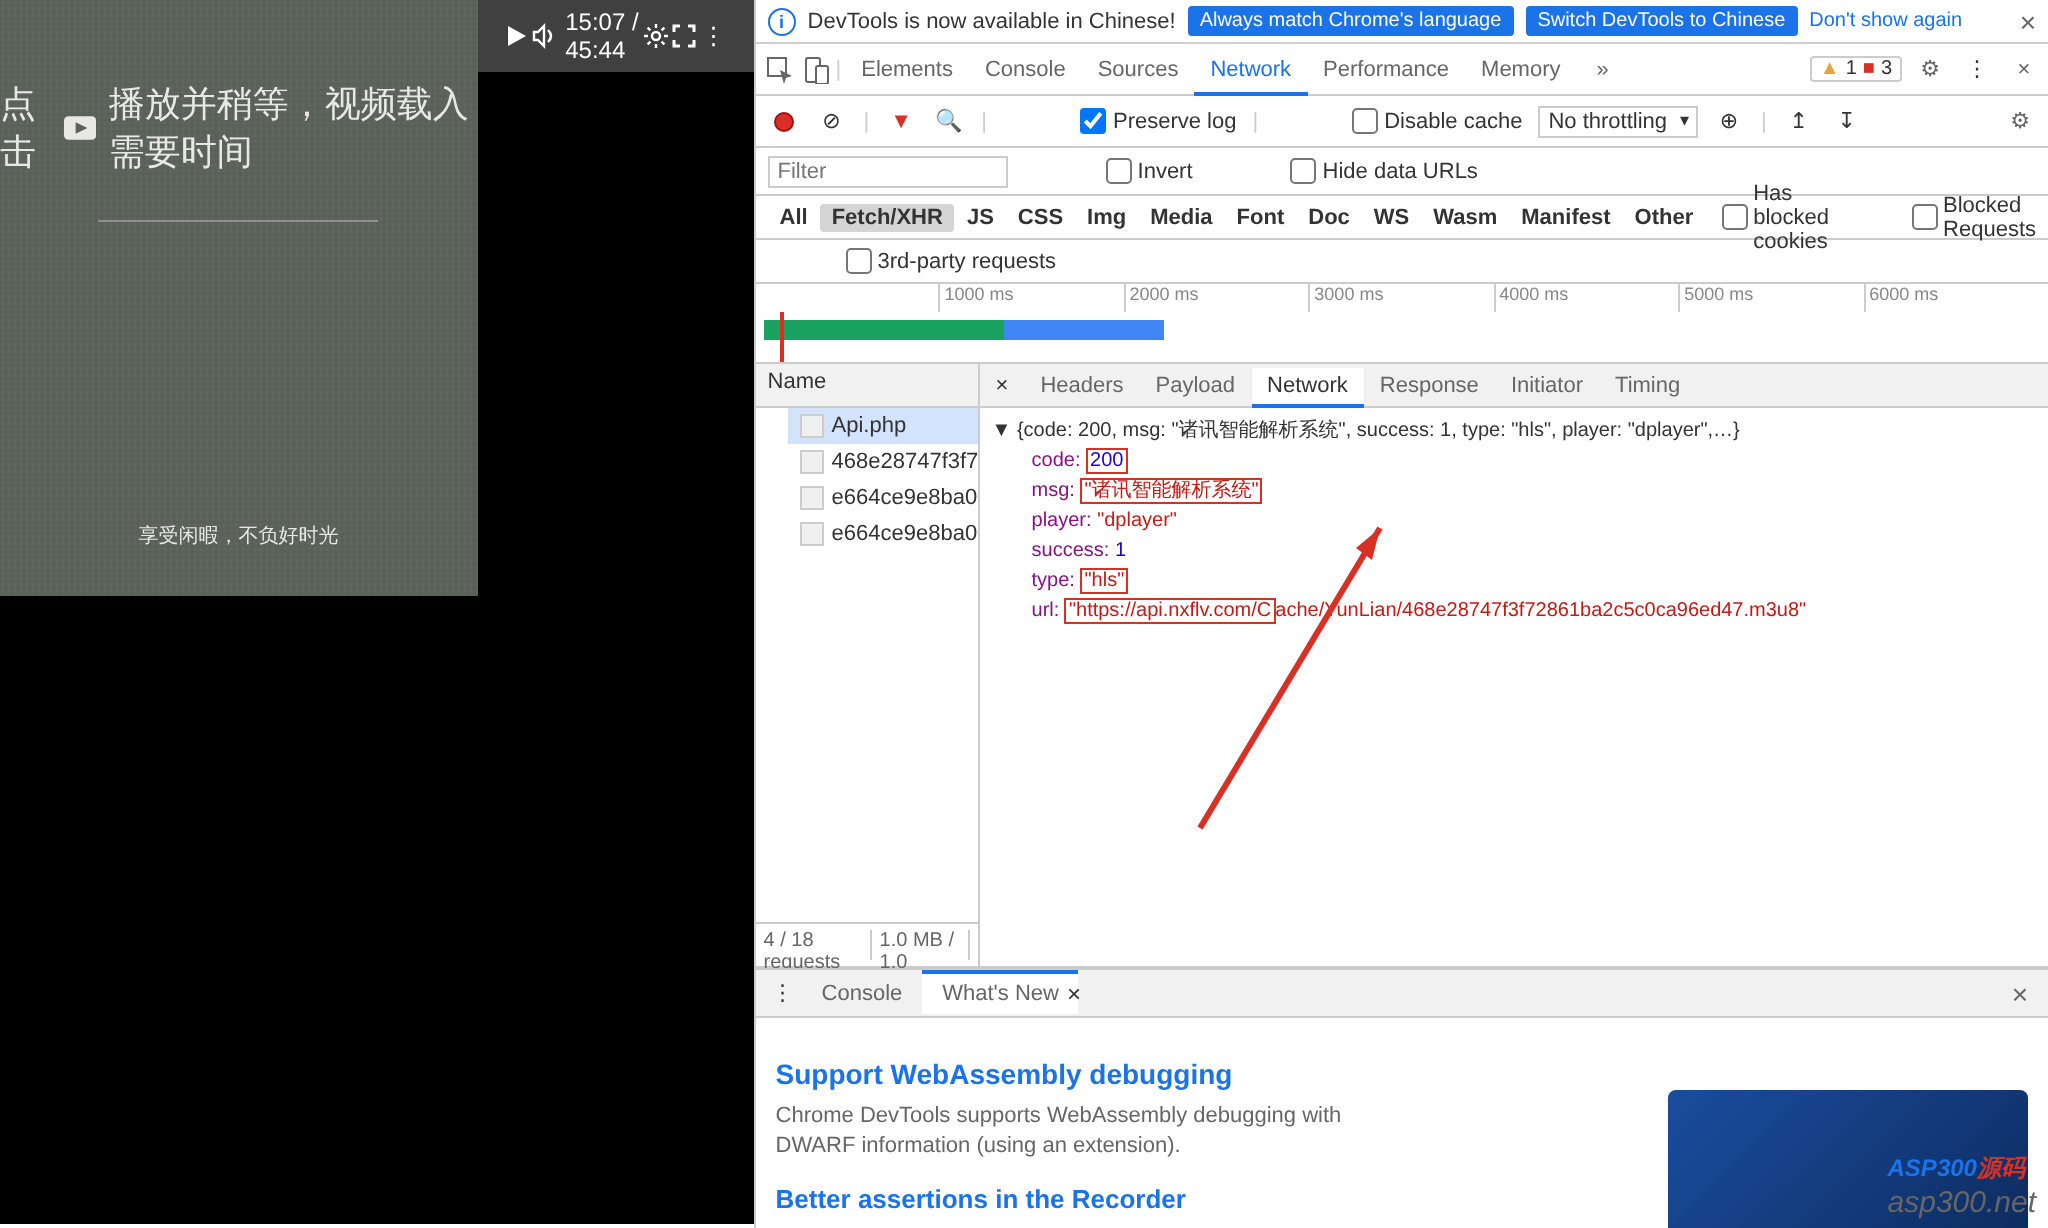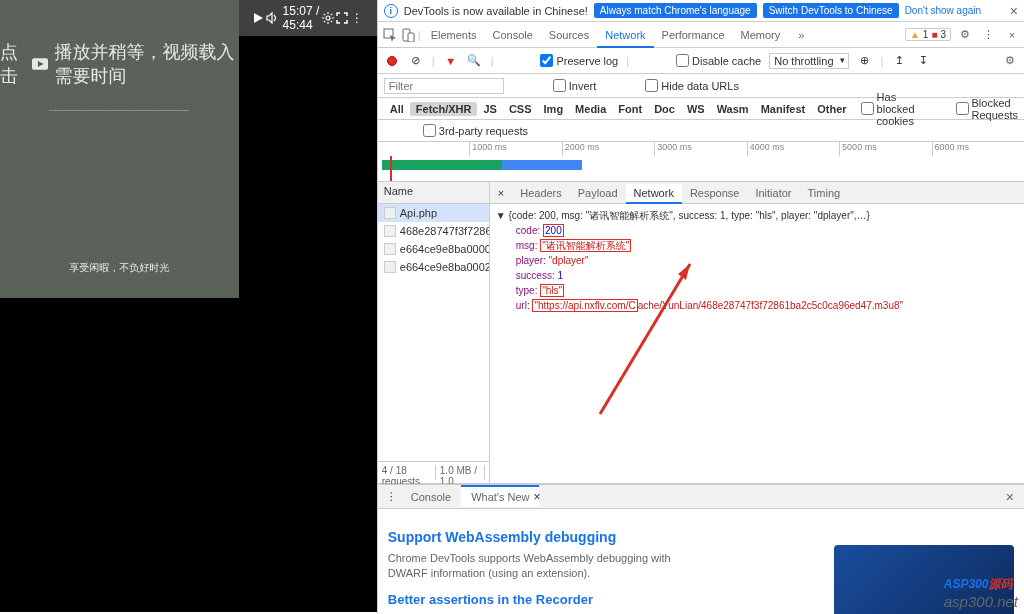--- a/index.html
+++ b/index.html
@@ -55,21 +55,21 @@
 .timeline { height: 40px; border-bottom: 1px solid #ccc; position: relative; }
 .tl-ticks { position: absolute; top: 0; left: 0; right: 0; height: 14px; display: flex; }
 .tl-tick { flex: 1; border-left: 1px solid #ccc; font-size: 9px; padding-left: 2px; color: #888; }
 .tl-tick:first-child { border-left: none; }
 .tl-bar { position: absolute; top: 18px; left: 4px; width: 200px; height: 10px; background: linear-gradient(to right, #1aa260 0%, #1aa260 60%, #4285f4 60%, #4285f4 100%); }
 .tl-marker { position: absolute; top: 14px; bottom: 0; width: 2px; background: #d93025; left: 12px; }
 
 .net-body { flex: 1; display: flex; min-height: 0; border-bottom: 1px solid #ccc; }
 .net-list { width: 112px; border-right: 1px solid #ccc; display: flex; flex-direction: column; }
 .net-list-hdr { height: 22px; border-bottom: 1px solid #ccc; padding: 3px 6px; font-weight: 500; background: #f1f1f1; }
-.net-items { flex: 1; overflow: hidden; }
+.net-items { flex: 1; overflow: hidden; margin-left: 16px; }
 .net-item { padding: 3px 6px; display: flex; align-items: center; gap: 4px; white-space: nowrap; overflow: hidden; text-overflow: ellipsis; }
 .net-item.sel { background: #d4e3fc; }
 .net-item-ico { width: 12px; height: 12px; background: #f0f0f0; border: 1px solid #ccc; flex-shrink: 0; }
 .net-status { height: 22px; border-top: 1px solid #ccc; padding: 3px 4px; color: #666; display: flex; gap: 4px; font-size: 10px; }
 .net-status span { border-right: 1px solid #ccc; padding-right: 4px; }
 
 .net-detail { flex: 1; display: flex; flex-direction: column; min-width: 0; }
 .detail-tabs { height: 22px; border-bottom: 1px solid #ccc; display: flex; align-items: center; gap: 4px; padding: 0 4px; background: #f1f1f1; }
 .detail-close { cursor: pointer; padding: 0 4px; }
 .detail-tab { padding: 3px 8px; cursor: pointer; color: #666; }

